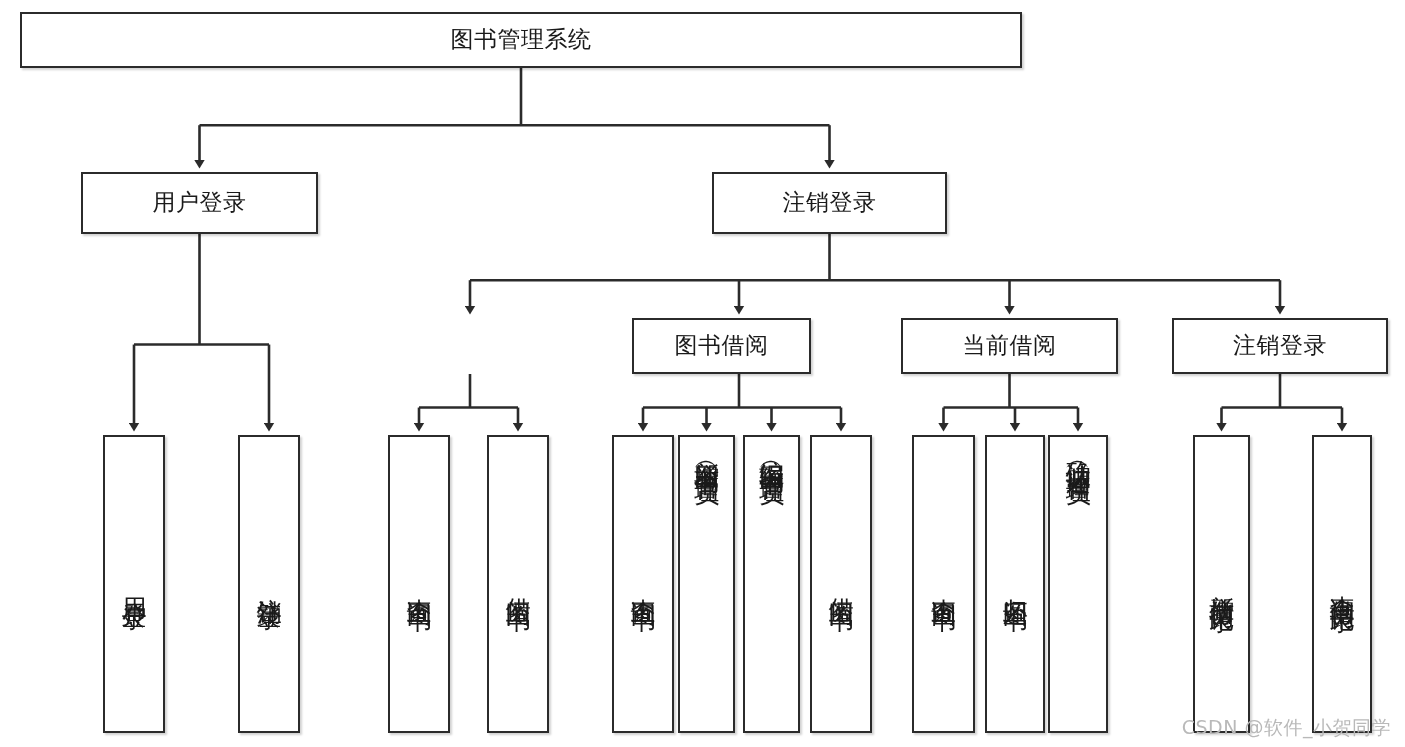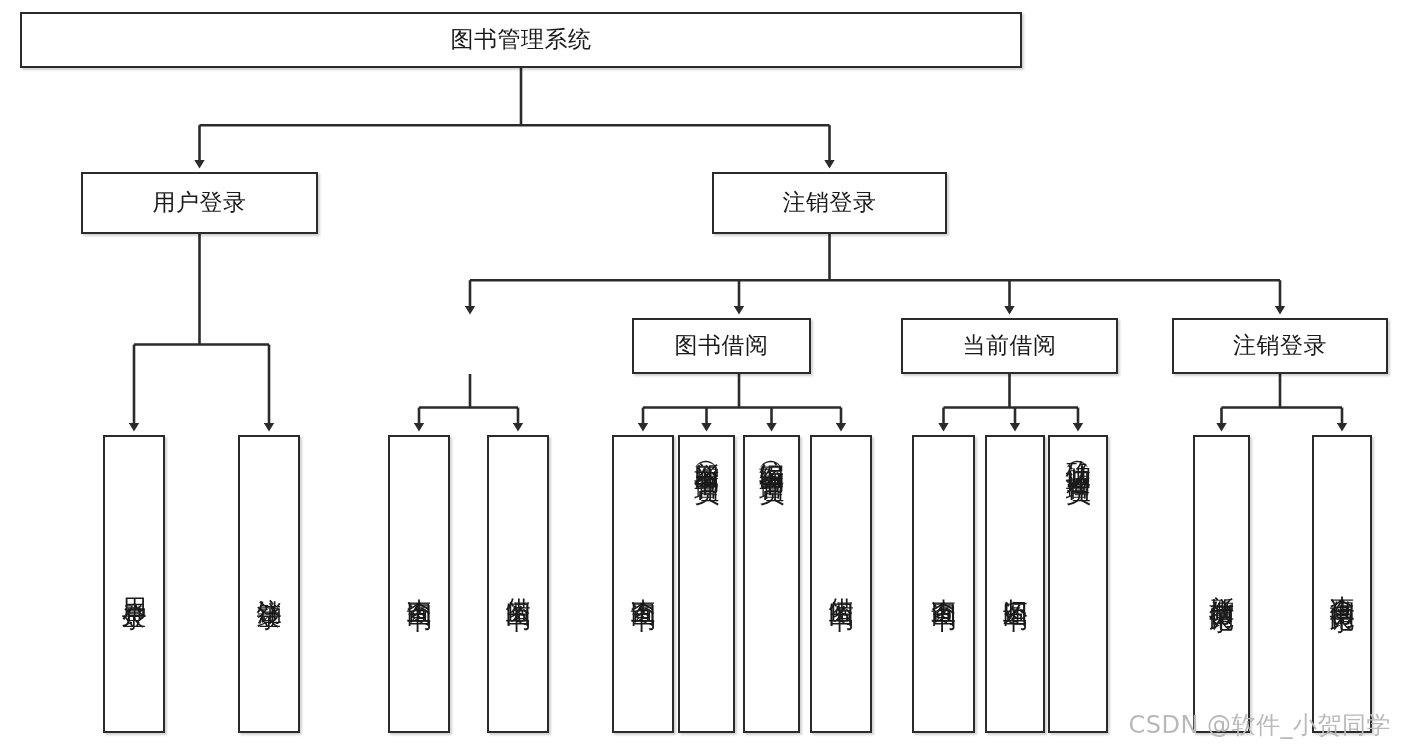--- a/index.html
+++ b/index.html
@@ -63,21 +63,21 @@
   .node.vert.topaligned {
     align-items: flex-start;
   }
   .node.vert.topaligned .label {
     margin-top: 4px;
   }
   #watermark {
     position: absolute;
     right: 14px;
     bottom: 6px;
-    font-size: 24px;
+    font-size: 19px;
     color: #b9b9b9;
     white-space: nowrap;
     letter-spacing: 0.5px;
   }
 </style>
 </head>
 <body>
 
 <div id="canvas">
 

